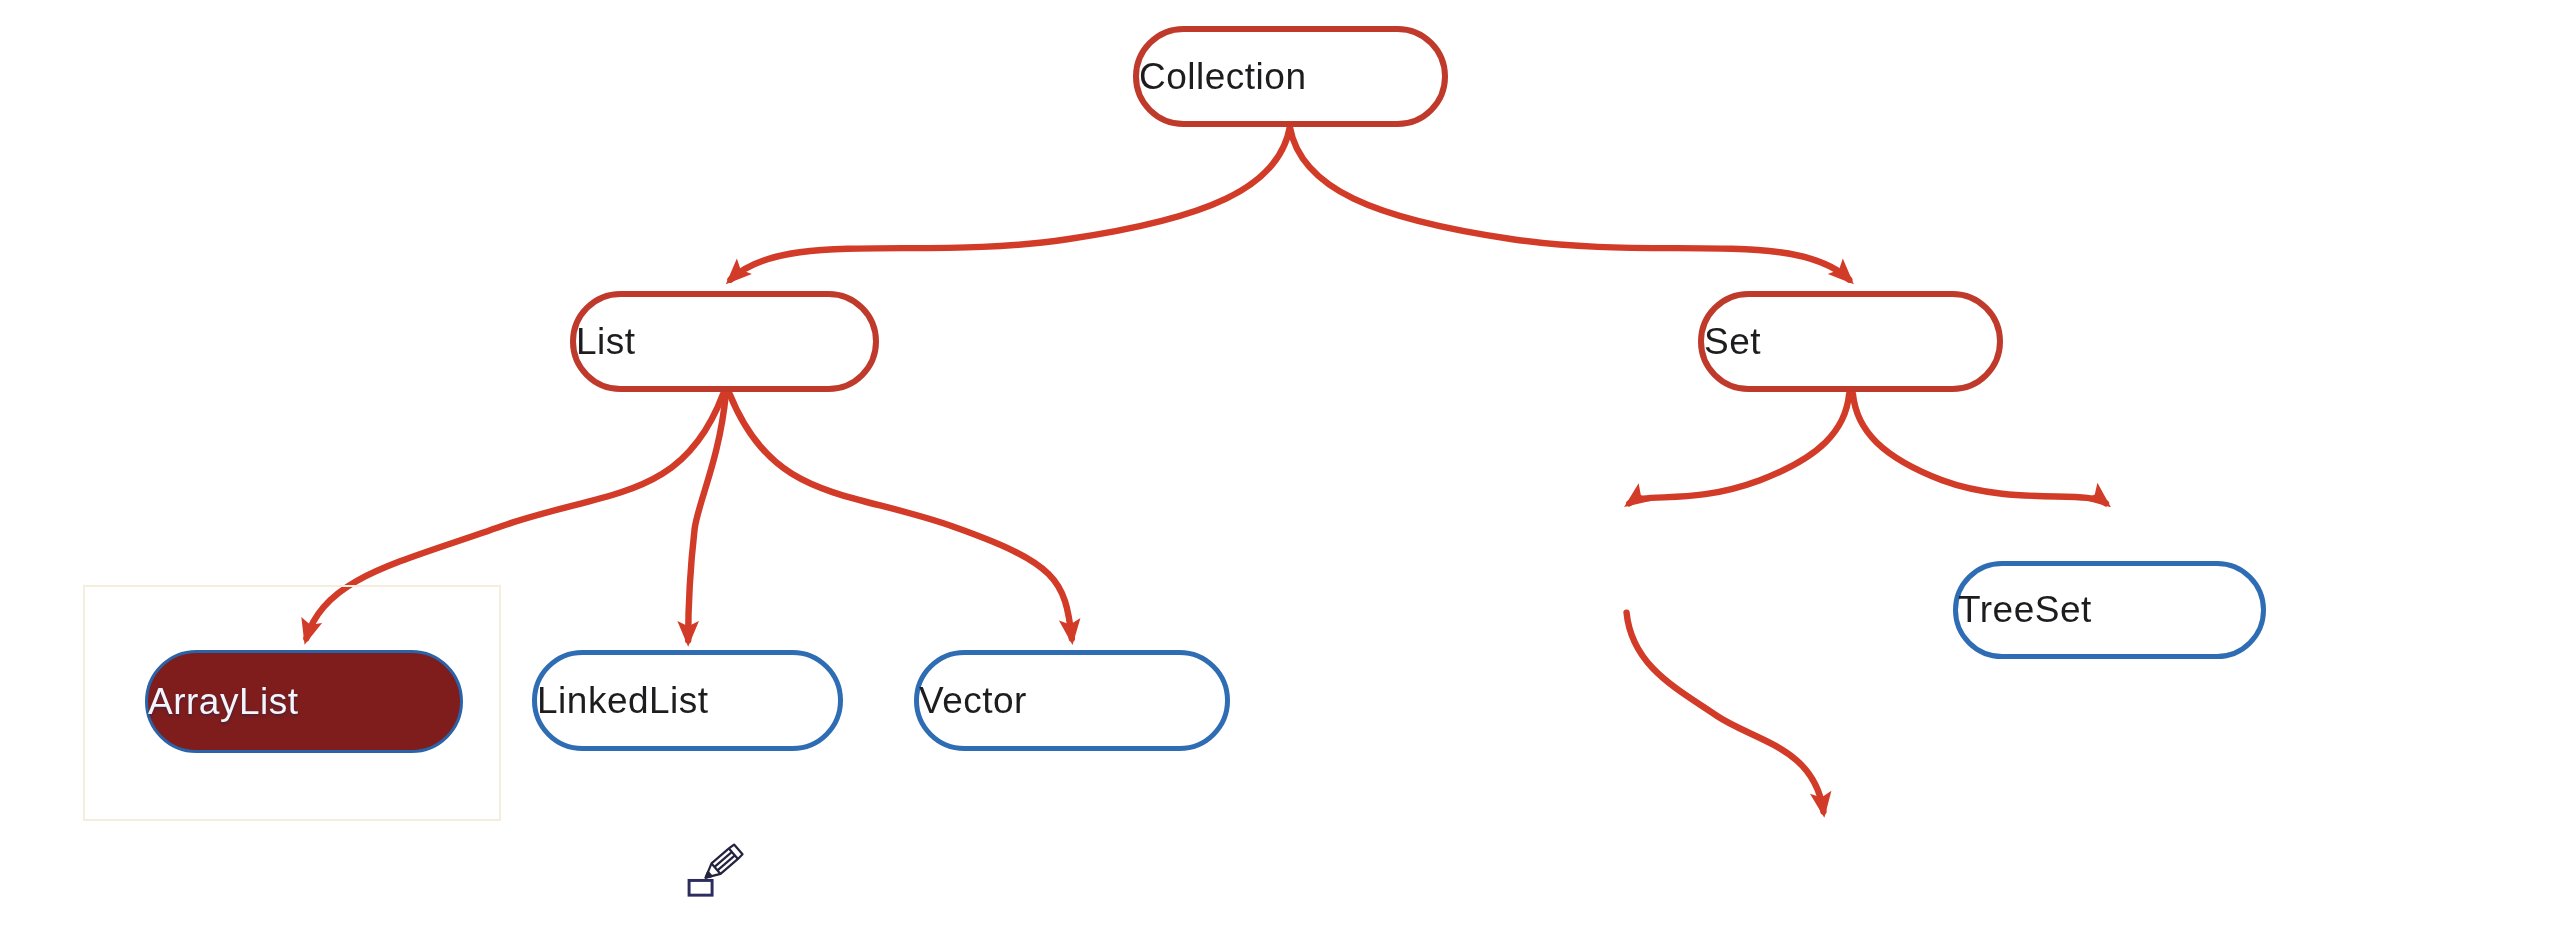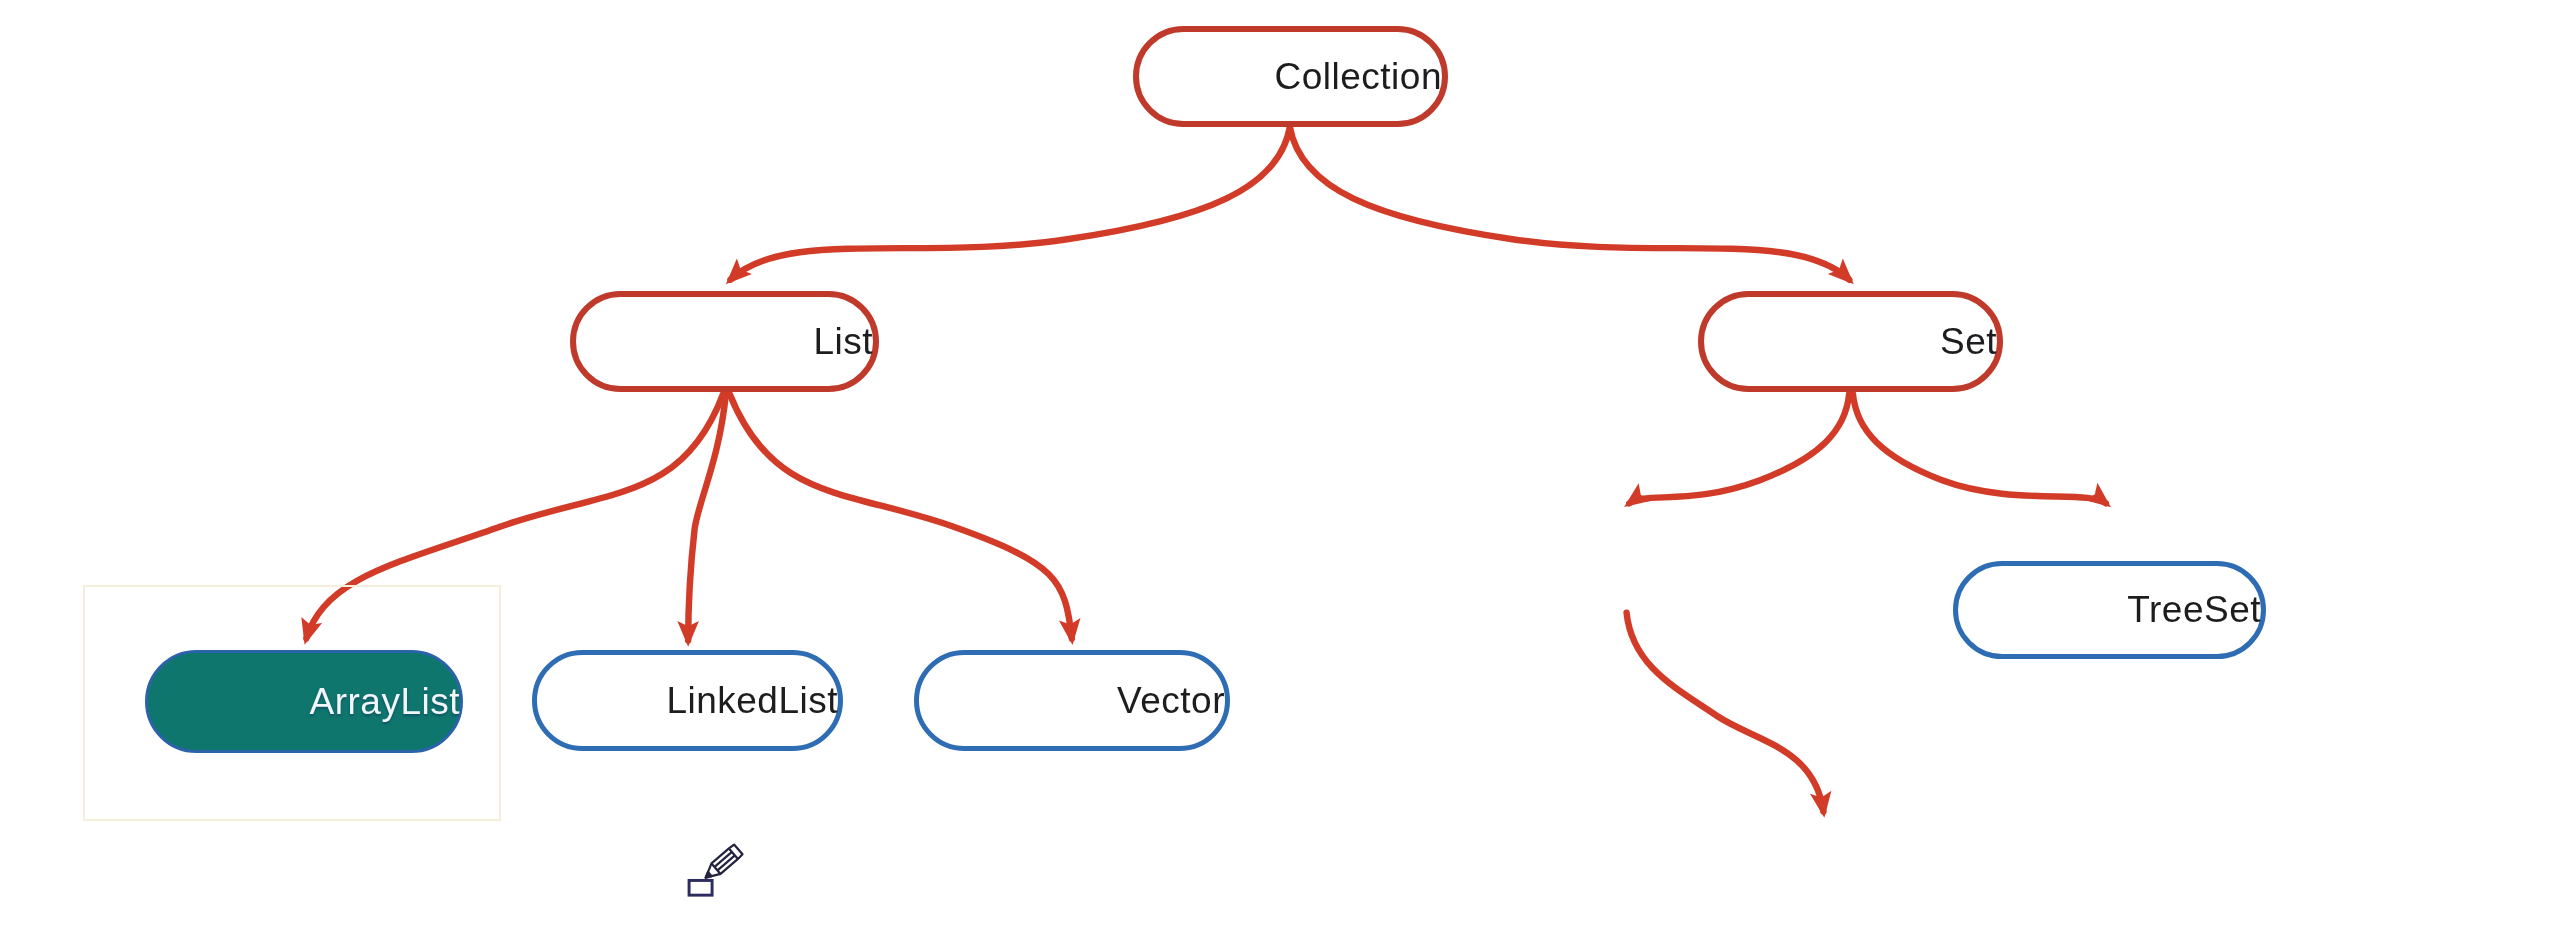--- a/index.html
+++ b/index.html
@@ -8,39 +8,39 @@
     width:2576px;height:943px;
     background:#ffffff;
     overflow:hidden;
     font-family:"Liberation Sans", sans-serif;
   }
   .edges-layer{
     position:absolute;left:0;top:0;width:2576px;height:943px;
   }
   .node{
     position:absolute;
-    display:flex;align-items:center;justify-content:flex-end;
+    display:flex;align-items:center;justify-content:flex-start;
     box-sizing:border-box;
     font-size:37px;
     letter-spacing:0.5px;
     color:#1d1d1f;
     background:#ffffff;
     white-space:nowrap;
     z-index:2;
   }
   .node-red{
     border:6.4px solid #c03a2b;
     border-radius:51px;
   }
   .node-blue-outline{
     border:5.5px solid #2e6cb4;
     border-radius:51px;
   }
   .node-blue-fill{
-    background:#0f766e;
+    background:#7f1d1d;
     border:3.7px solid #2a63a8;
     border-radius:52px;
     color:#f2f6fc;
     text-shadow:0 1.8px 2.8px rgba(15,40,85,0.45);
   }
   .selection-outline{
     position:absolute;
     left:83px;top:585px;width:414px;height:232px;
     border:2.8px solid #f4eeda;
     z-index:1;

